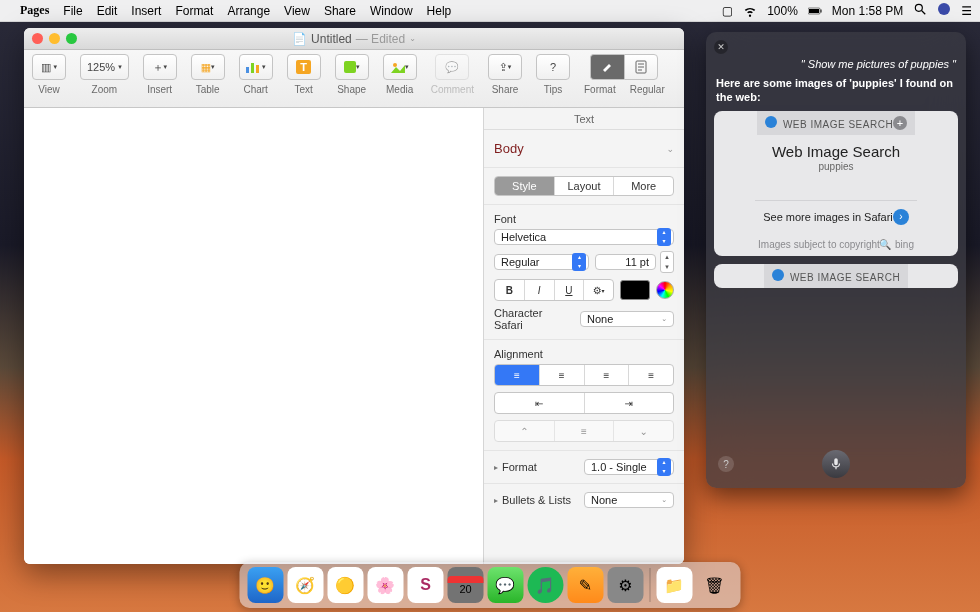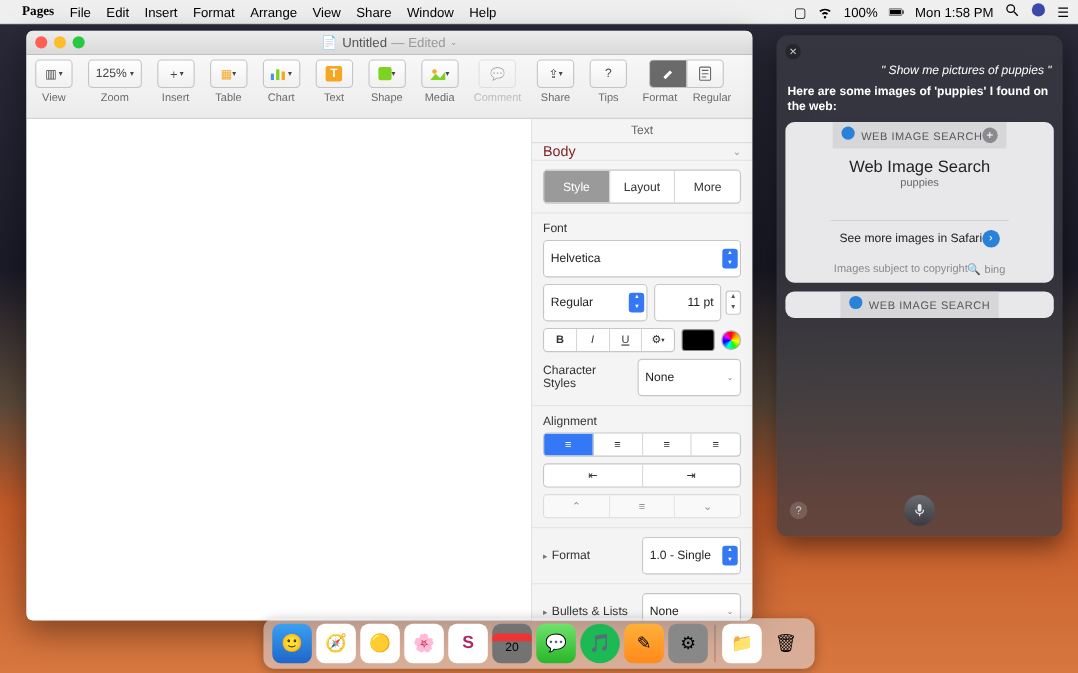--- a/index.html
+++ b/index.html
@@ -72,31 +72,31 @@
 }
 .insp-crumb { height:22px; text-align:center; font-size:11px; color:#666;
   border-bottom:1px solid #ddd; line-height:22px; }
 .insp-section { padding: 8px 10px; border-bottom:1px solid #e4e4e4; }
 .insp-head { height:38px; display:flex; align-items:center; justify-content:space-between;
   padding:0 10px; border-bottom:1px solid #e4e4e4; }
 .insp-head .title { font-size:13px; color:#7f1d1d; }
 .insp-head .caret { color:#999; font-size:9px; }
 
 .seg {
-  display:flex; border:1px solid #c6c6c6; border-radius:4px; overflow:hidden; height:31px;
+  display:flex; border:1px solid #c6c6c6; border-radius:4px; overflow:hidden; height:20px;
   background:#fff;
 }
 .seg > div { flex:1; display:flex; align-items:center; justify-content:center;
   font-size:11px; border-right:1px solid #d8d8d8; }
 .seg > div:last-child { border-right:none; }
 .seg .active { background:#9a9a9a; color:#fff; }
 
 .label { font-size:11px; color:#333; margin-bottom:4px; display:block; }
 .field {
-  display:flex; height:34px; border:1px solid #c6c6c6; border-radius:4px;
+  display:flex; height:16px; border:1px solid #c6c6c6; border-radius:4px;
   background:#fff; align-items:center; padding:0 6px; font-size:11px; color:#222;
   justify-content:space-between;
 }
 .field .arrows { width:14px; height:18px; background:#3478f6; border-radius:3px;
   display:flex; flex-direction:column; color:#fff; margin-right:-4px; }
 .field .arrows span { flex:1; font-size:6px; text-align:center; line-height:9px; }
 .row { display:flex; gap:6px; margin-top:6px; align-items:center; }
 .row .field { flex:1; }
 .stepper { width:14px; display:flex; flex-direction:column; border:1px solid #c6c6c6;
   border-radius:3px; height:22px; background:#fff; margin-left:-2px; }
@@ -408,21 +408,21 @@
               </div>
             <div>
                 <u>U</u>
               </div>
             <div>⚙<span style="font-size:6px">▾</span></div>
           </div>
           <div class="colorwell"></div>
           <div class="rainbow"></div>
         </div>
         <div class="row" style="align-items:center">
-          <span style="flex:1">Character Styles</span>
+          <span style="flex:1">Character Safari</span>
           <div class="field" style="flex:1">
             <span>None</span>
             <span style="font-size:7px;color:#888">⌄</span>
           </div>
         </div>
       </div>
 
       <div class="insp-section">
         <span class="label">Alignment</span>
         <div class="iconseg">

